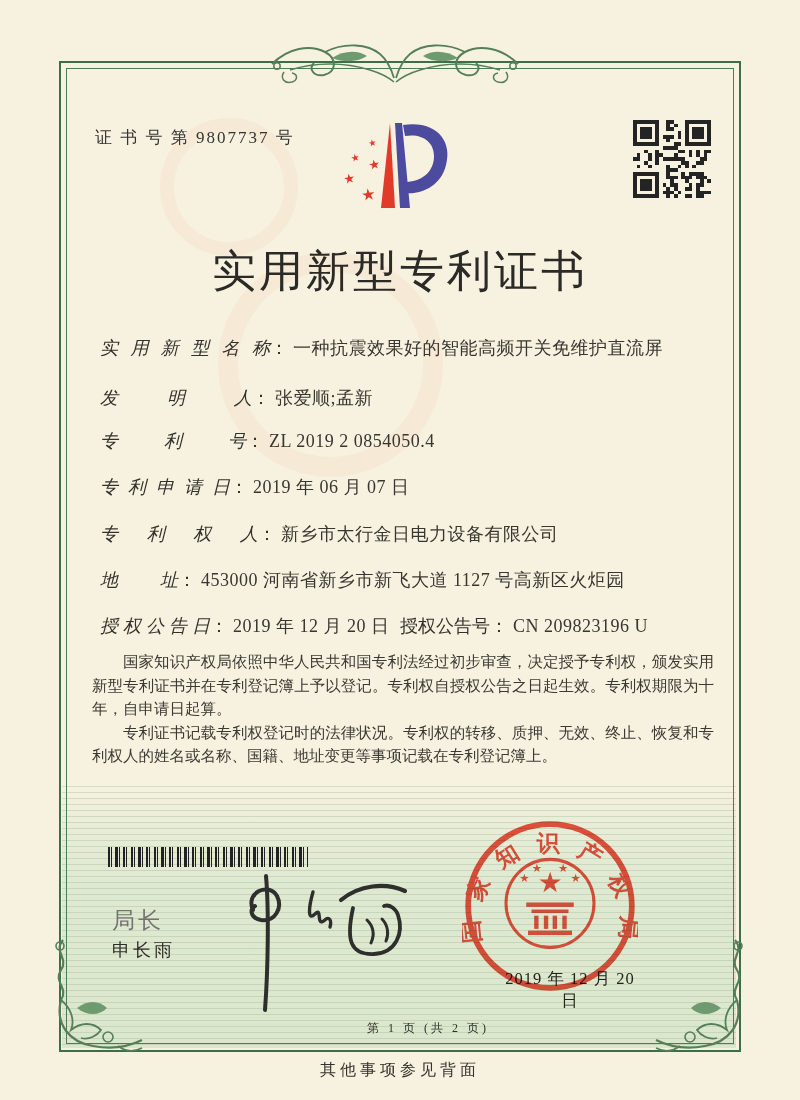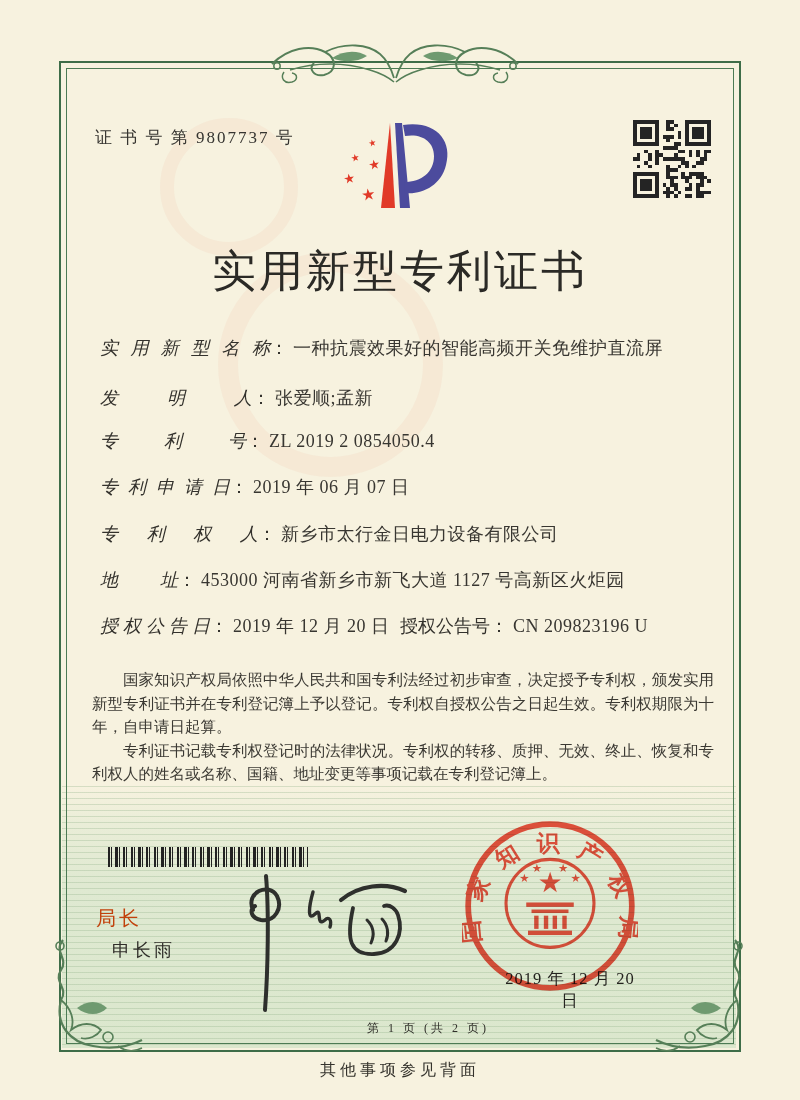--- a/index.html
+++ b/index.html
@@ -40,31 +40,31 @@
   .flabel{display:inline-block;text-align:justify;text-align-last:justify;font-style:italic;}
   .fvalue{margin-left:5px;letter-spacing:.5px;color:#383631;}
   .row-0{top:336px}.row-1{top:386px}.row-2{top:429px}.row-3{top:475px}
   .row-4{top:522px}.row-5{top:568px}.row-6{top:614px}
   .row-0 .flabel{width:170px}.row-1 .flabel{width:152px}.row-2 .flabel{width:146px}
   .row-3 .flabel{width:130px}.row-4 .flabel{width:158px}.row-5 .flabel{width:78px}
   .row-6 .flabel{width:110px}
   .field-col2{position:absolute;left:300px;top:0;}
 
   
-  .body-text{position:absolute;left:92px;top:668px;width:622px;
+  .body-text{position:absolute;left:92px;top:650px;width:622px;
     font-size:15.5px;line-height:23.5px;color:#3b3933;text-align:justify;}
   .body-text p{margin:0;text-indent:2em;}
 
   
   .barcode{position:absolute;left:108px;top:847px;width:200px;height:20px;
     background:repeating-linear-gradient(90deg,
       #222 0 2px,transparent 2px 3px,#222 3px 4px,transparent 4px 7px,
       #222 7px 10px,transparent 10px 11px,#222 11px 12px,transparent 12px 15px,
       #222 15px 17px,transparent 17px 18px,#222 18px 19px,transparent 19px 23px);}
-  .director-title{position:absolute;left:96px;top:905px;font-size:20px;letter-spacing:3px;color:#c2410c;}
+  .director-title{position:absolute;left:112px;top:905px;font-size:23px;letter-spacing:3px;color:#737373;}
   .director-name{position:absolute;left:112px;top:938px;font-size:18px;letter-spacing:3px;color:#2f2d29;}
   .signature{position:absolute;left:225px;top:870px;width:195px;height:150px;}
   .seal{position:absolute;left:462px;top:818px;width:176px;height:176px;
     mix-blend-mode:multiply;opacity:.92;pointer-events:none;}
   .seal-date{position:absolute;left:495px;top:968px;width:150px;text-align:center;
     font-size:16.5px;letter-spacing:1px;color:#24231f;}
   .page-info{position:absolute;left:60px;width:736px;top:1020px;text-align:center;
     font-size:12px;letter-spacing:3px;color:#30302a;}
   .back-note{position:absolute;left:0;right:0;top:1060px;text-align:center;
     font-size:16px;letter-spacing:4px;color:#35332d;}

